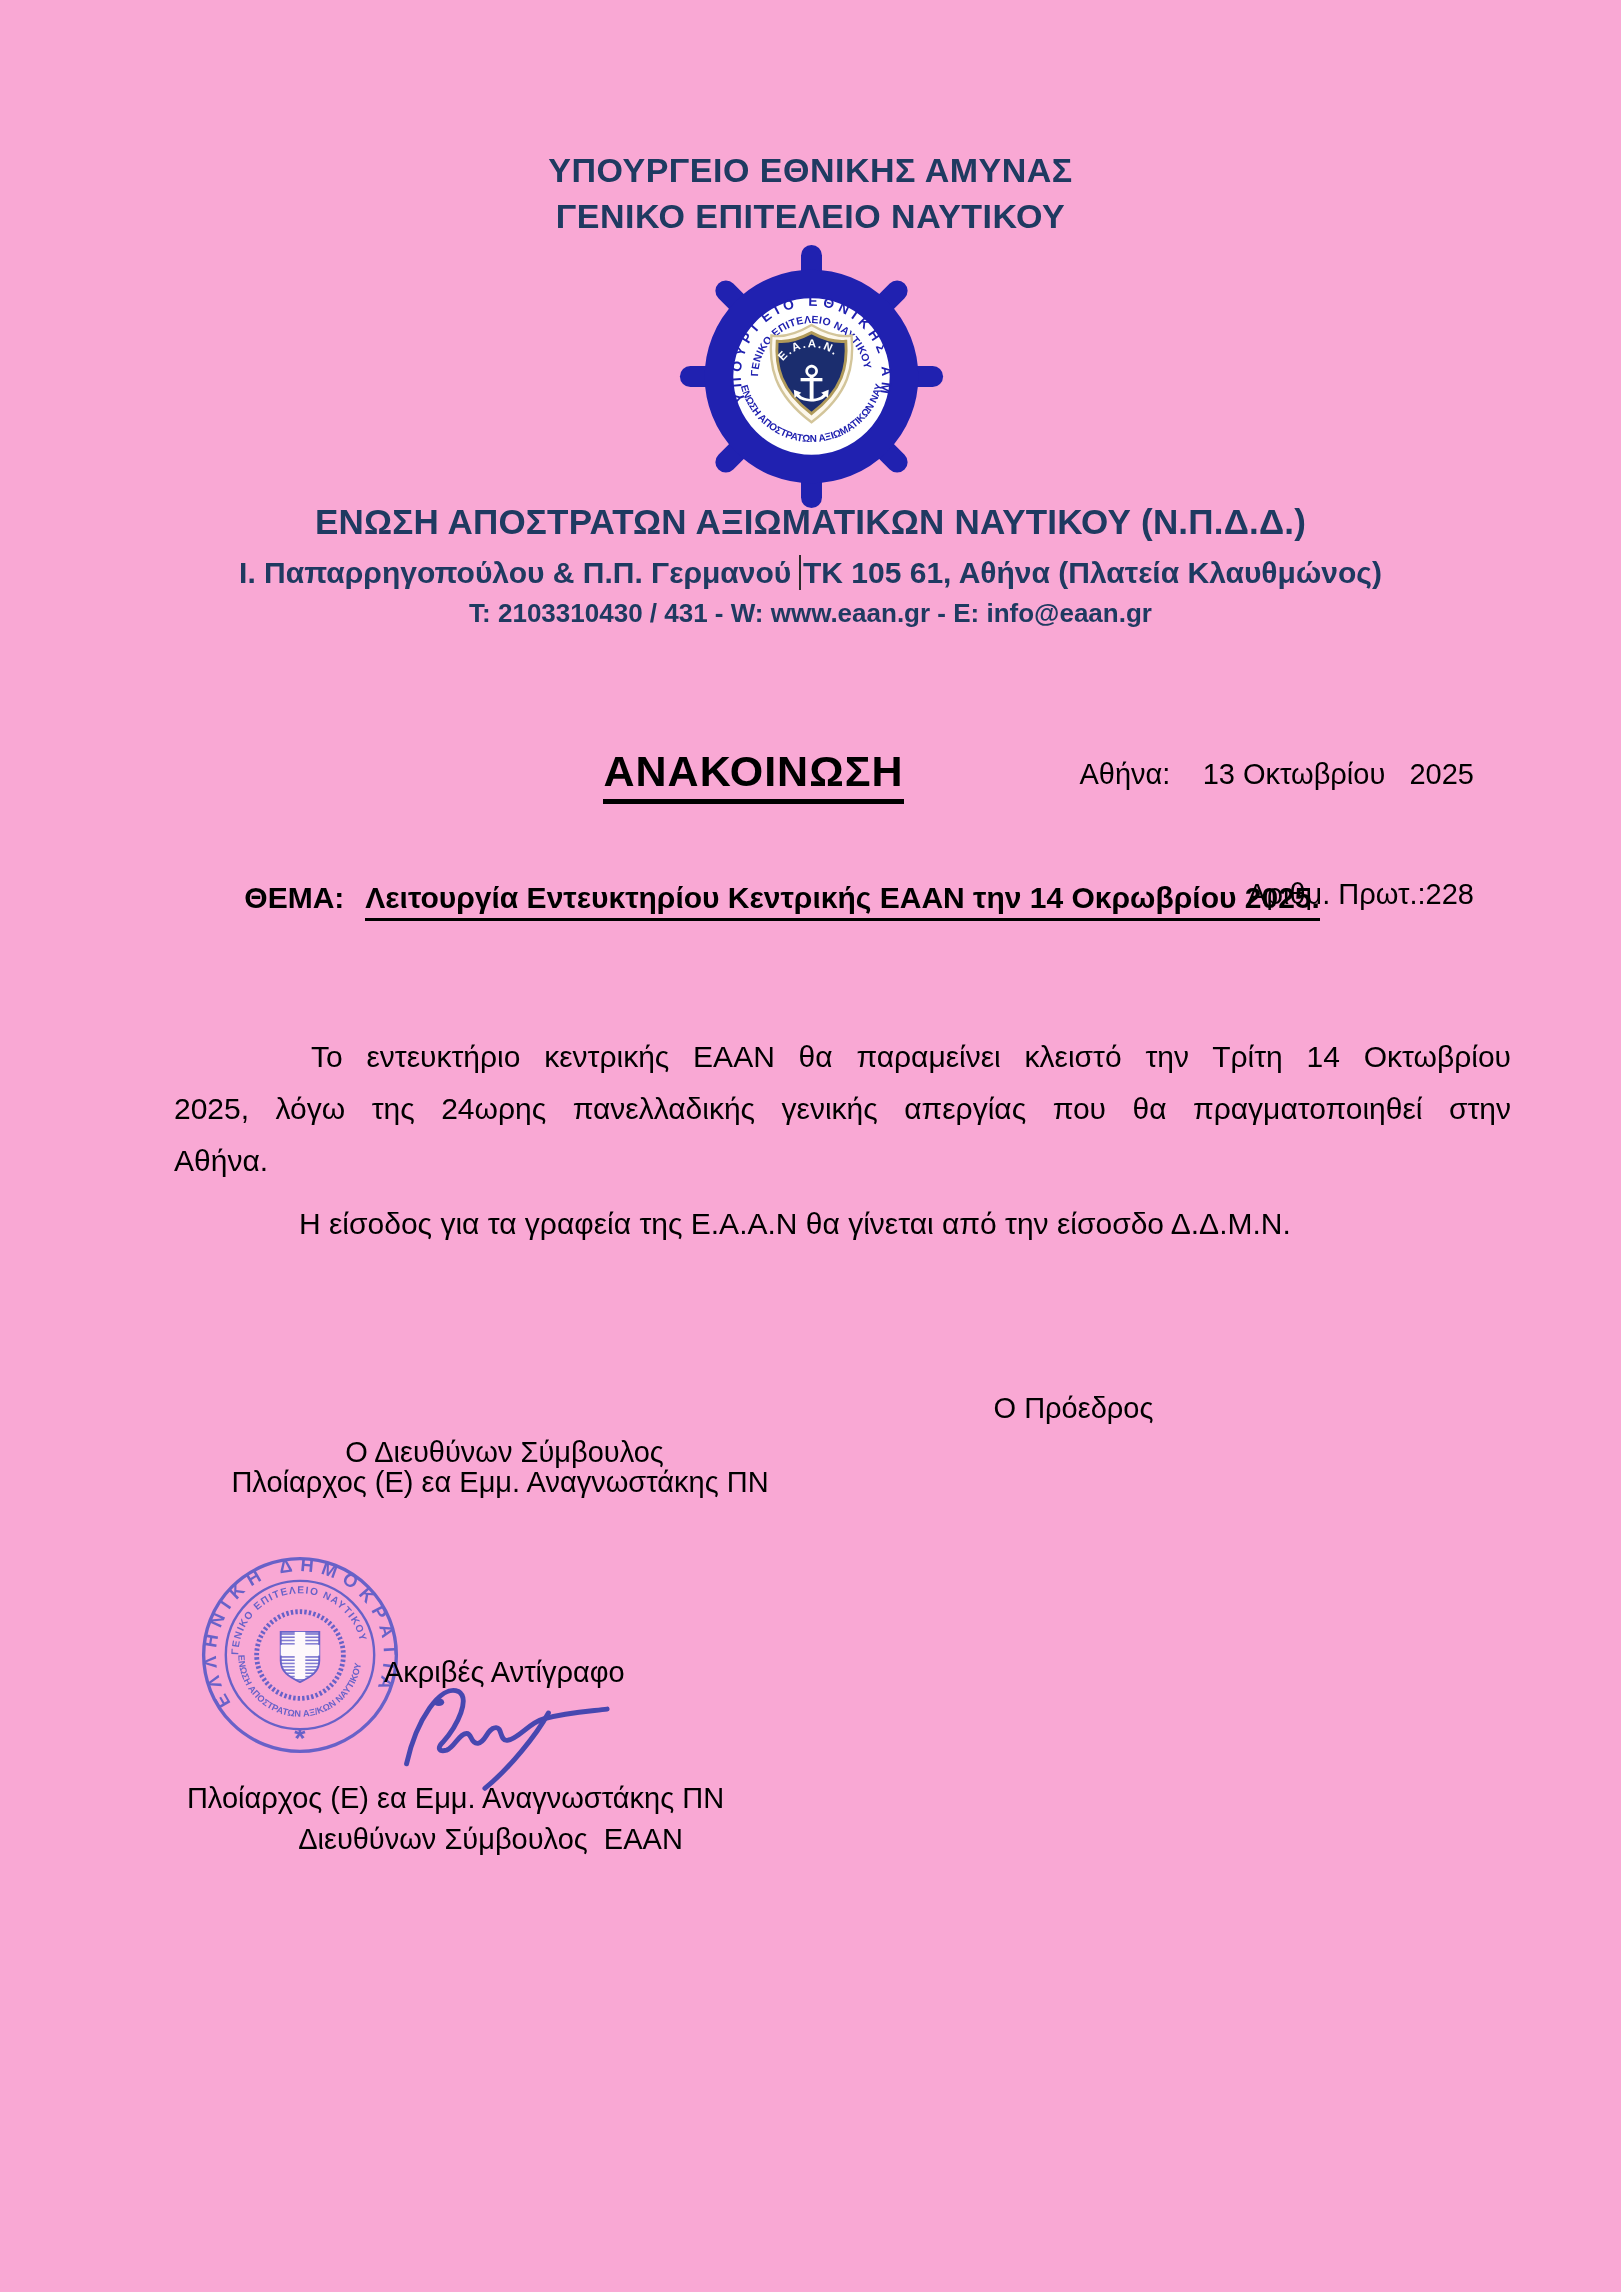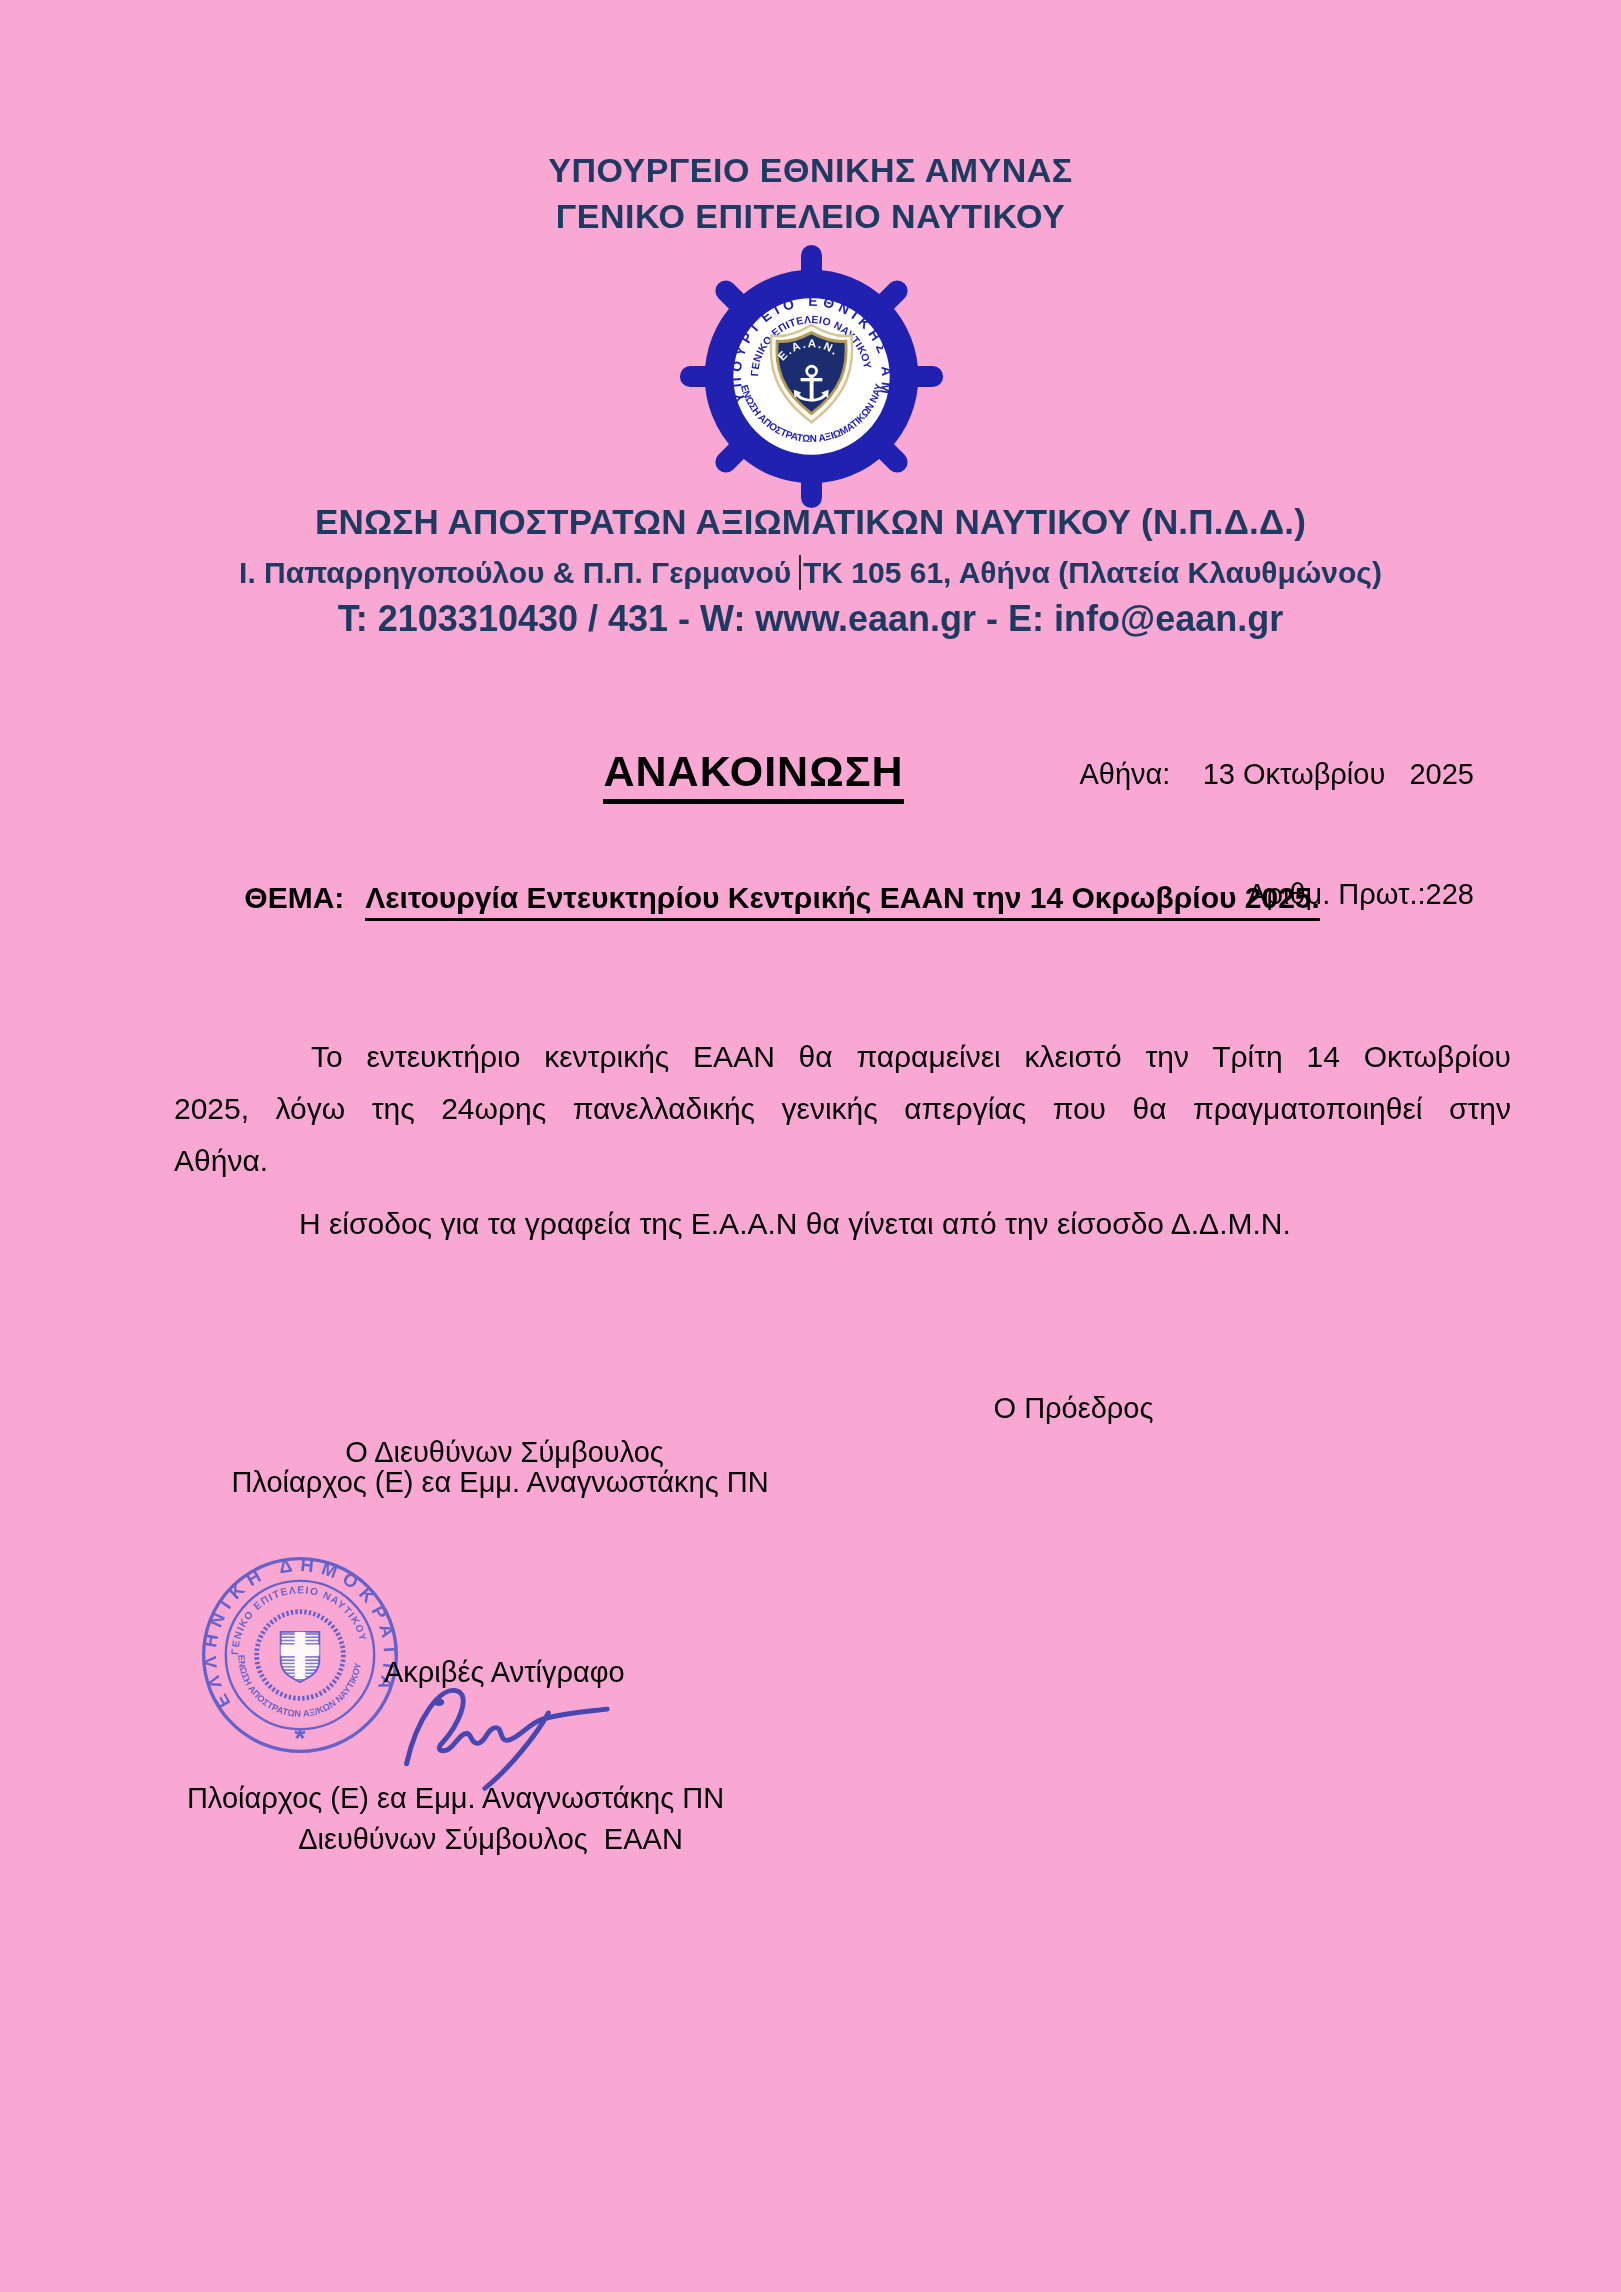--- a/index.html
+++ b/index.html
@@ -20,21 +20,21 @@
   .org-name{
     left:0;right:0;top:502px;
     font-size:35px;font-weight:bold;color:#1f3a61;text-align:center;letter-spacing:0.2px;
   }
   .addr-line{
     left:0;right:0;top:555px;
     font-size:30px;font-weight:bold;color:#1f3a61;text-align:center;
   }
   .contact-line{
     left:0;right:0;top:598px;
-    font-size:36px;font-weight:bold;color:#1f3a61;text-align:center;
+    font-size:26px;font-weight:bold;color:#1f3a61;text-align:center;
   }
   .caret{
     display:inline-block;width:2px;height:35px;background:#2b2b2b;
     vertical-align:-6.9px;margin:0 2px 0 7.8px;
   }
   .date-block{
     top:674px;right:147px;
     font-size:29px;line-height:40px;text-align:right;white-space:pre;
   }
   .doc-title-wrap{left:0;right:114px;top:747px;text-align:center;}

